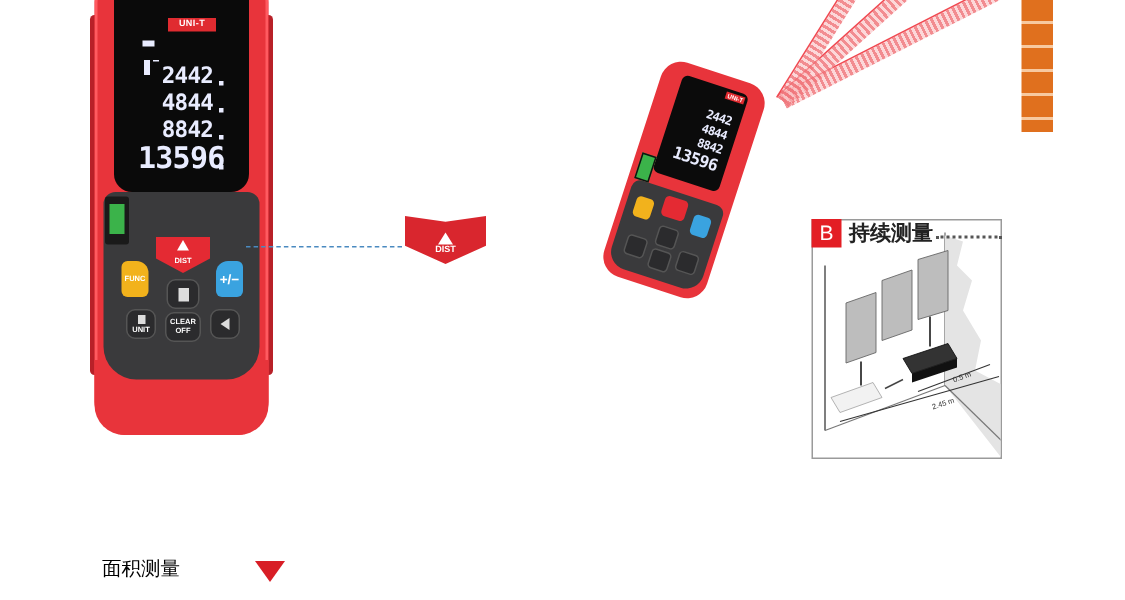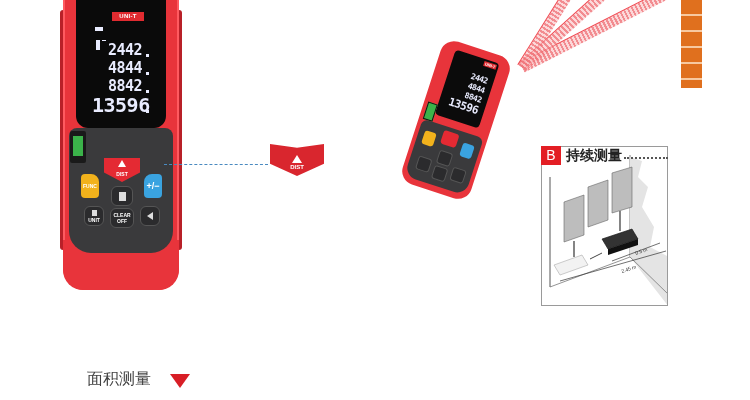--- a/index.html
+++ b/index.html
@@ -39,21 +39,21 @@
   .ruler { height:10px; background:repeating-linear-gradient(90deg, rgba(240,120,125,0.85) 0 2px, rgba(250,190,192,0.6) 2px 4px); transform-origin:0 50%; border-top:1px solid #f04850; }
   .wall { left:681px; top:0; width:21px; height:88px; background:repeating-linear-gradient(180deg, #e0701e 0 14px, #f7c9a0 14px 16px); }
 
   
   .diagram { left:541px; top:146px; width:127px; height:160px; border:1px solid #9a9a9a; background:#fff; box-sizing:border-box; overflow:hidden; }
   .diag-b { left:541px; top:146px; width:20px; height:19px; background:#e31e24; color:#fff; font-size:14px; line-height:19px; text-align:center; }
   .diag-title { left:566px; top:146px; font-size:14px; color:#222; line-height:19px; font-weight:bold; white-space:nowrap; }
   .diag-dots { left:624px; top:157px; width:44px; border-top:2px dotted #555; }
 
   
-  .section-title { left:68px; top:366px; font-size:16px; color:#404040; line-height:26px; white-space:nowrap;margin-left:19px; }
+  .section-title { left:68px; top:366px; font-size:13px; color:#000000; line-height:26px; white-space:nowrap; }
   .section-arrow { left:170px; top:374px; width:0; height:0; border-left:10px solid transparent; border-right:10px solid transparent; border-top:14px solid #d81e26; }
 </style>
 </head>
 <body>
 
 <div class="abs ruler" style="left:522px; top:62px; width:200px; transform:rotate(-27deg);"></div>
 <div class="abs ruler" style="left:522px; top:62px; width:140px; transform:rotate(-42deg);"></div>
 <div class="abs ruler" style="left:522px; top:62px; width:110px; transform:rotate(-58deg);"></div>
 <div class="abs wall"></div>
 

